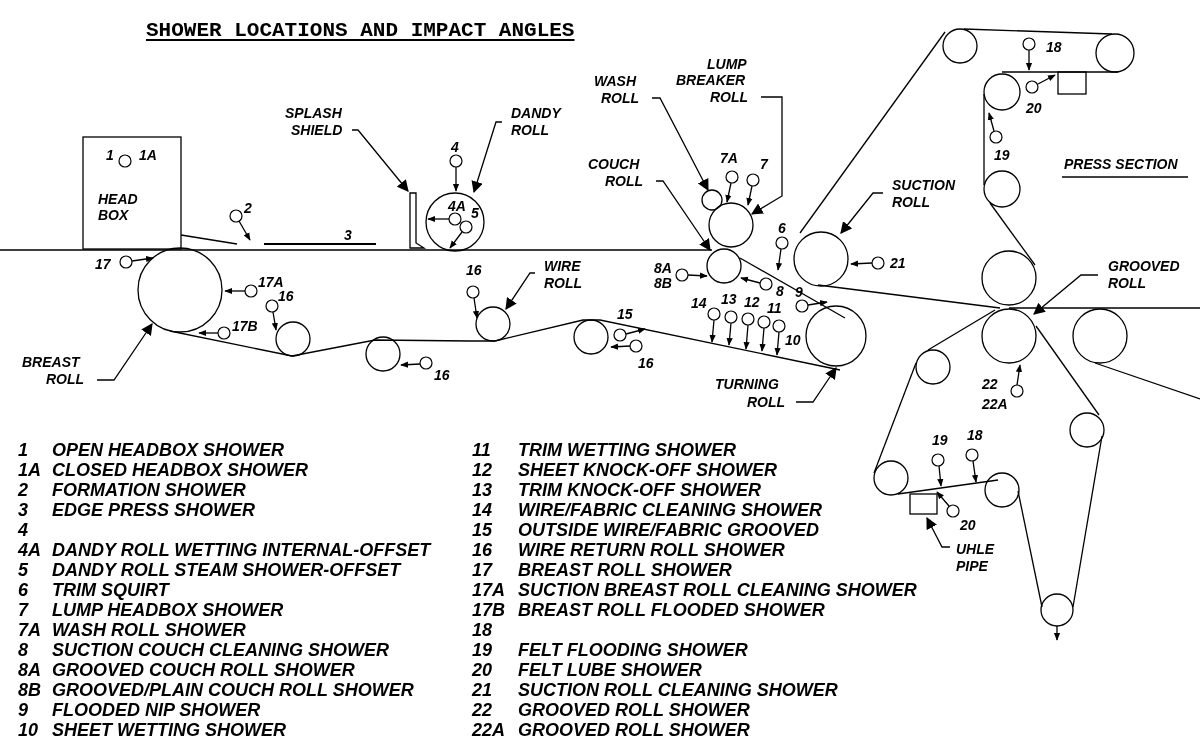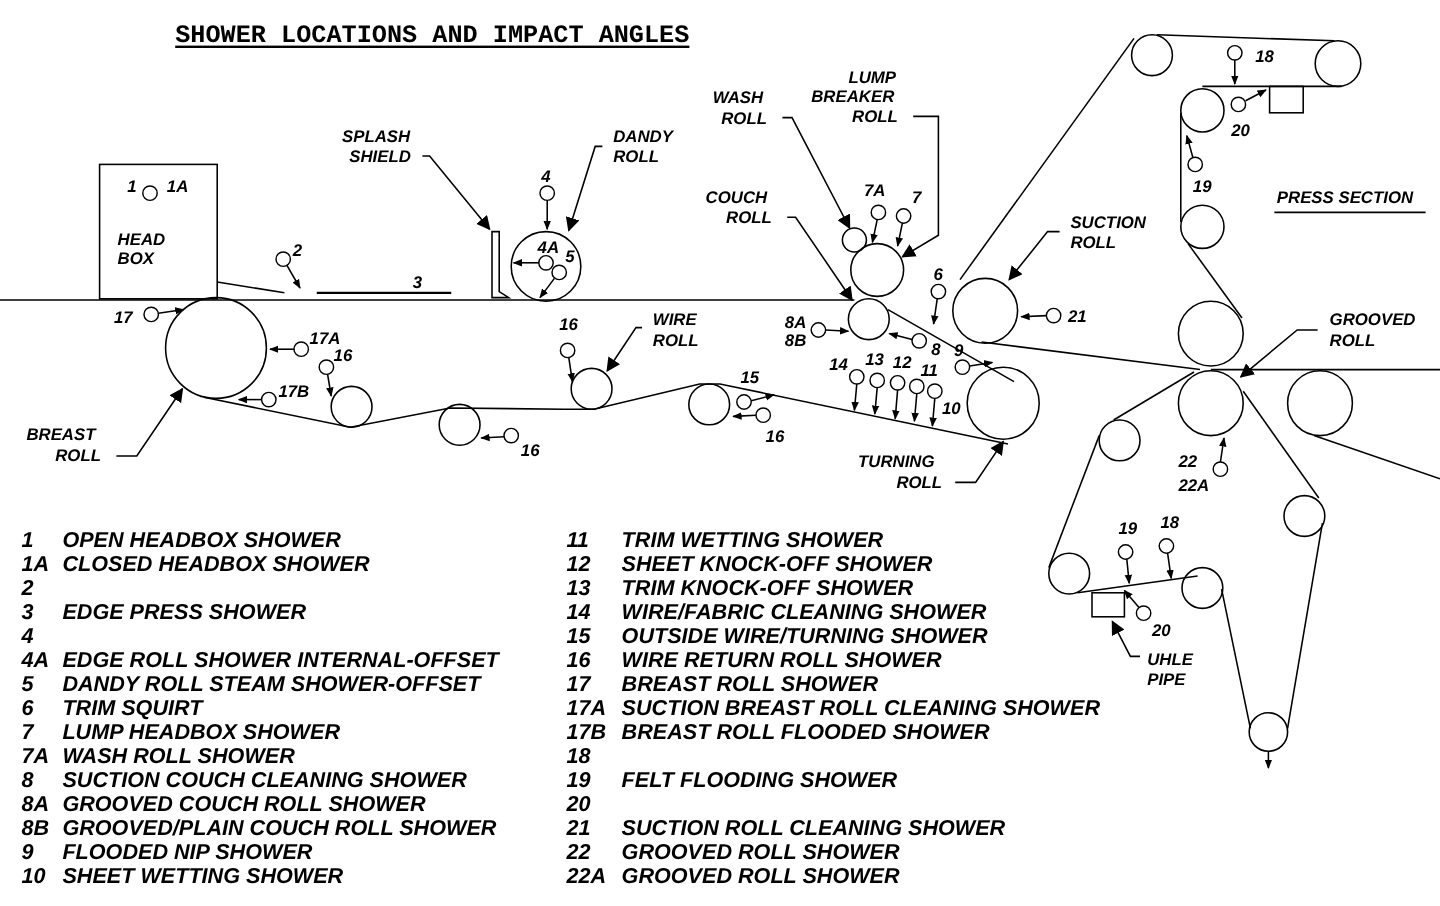--- a/index.html
+++ b/index.html
@@ -247,31 +247,32 @@
     <div class="row">
       <span class="code">1</span>
       <span class="desc">OPEN HEADBOX SHOWER</span>
     </div>
     <div class="row">
       <span class="code">1A</span>
       <span class="desc">CLOSED HEADBOX SHOWER</span>
     </div>
     <div class="row">
       <span class="code">2</span>
+      <span class="desc">FORMATION SHOWER</span>
     </div>
     <div class="row">
       <span class="code">3</span>
       <span class="desc">EDGE PRESS SHOWER</span>
     </div>
     <div class="row">
       <span class="code">4</span>
     </div>
     <div class="row">
       <span class="code">4A</span>
-      <span class="desc">EDGE ROLL SHOWER INTERNAL-OFFSET</span>
+      <span class="desc">DANDY ROLL WETTING INTERNAL-OFFSET</span>
     </div>
     <div class="row">
       <span class="code">5</span>
       <span class="desc">DANDY ROLL STEAM SHOWER-OFFSET</span>
     </div>
     <div class="row">
       <span class="code">6</span>
       <span class="desc">TRIM SQUIRT</span>
     </div>
     <div class="row">
@@ -315,21 +316,21 @@
     <div class="row">
       <span class="code">13</span>
       <span class="desc">TRIM KNOCK-OFF SHOWER</span>
     </div>
     <div class="row">
       <span class="code">14</span>
       <span class="desc">WIRE/FABRIC CLEANING SHOWER</span>
     </div>
     <div class="row">
       <span class="code">15</span>
-      <span class="desc">OUTSIDE WIRE/TURNING SHOWER</span>
+      <span class="desc">OUTSIDE WIRE/FABRIC GROOVED</span>
     </div>
     <div class="row">
       <span class="code">16</span>
       <span class="desc">WIRE RETURN ROLL SHOWER</span>
     </div>
     <div class="row">
       <span class="code">17</span>
       <span class="desc">BREAST ROLL SHOWER</span>
     </div>
     <div class="row">
@@ -342,20 +343,21 @@
     </div>
     <div class="row">
       <span class="code">18</span>
     </div>
     <div class="row">
       <span class="code">19</span>
       <span class="desc">FELT FLOODING SHOWER</span>
     </div>
     <div class="row">
       <span class="code">20</span>
+      <span class="desc">FELT LUBE SHOWER</span>
     </div>
     <div class="row">
       <span class="code">21</span>
       <span class="desc">SUCTION ROLL CLEANING SHOWER</span>
     </div>
     <div class="row">
       <span class="code">22</span>
       <span class="desc">GROOVED ROLL SHOWER</span>
     </div>
     <div class="row">

